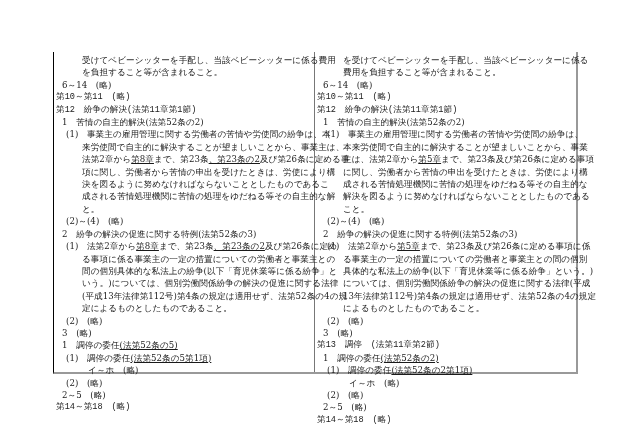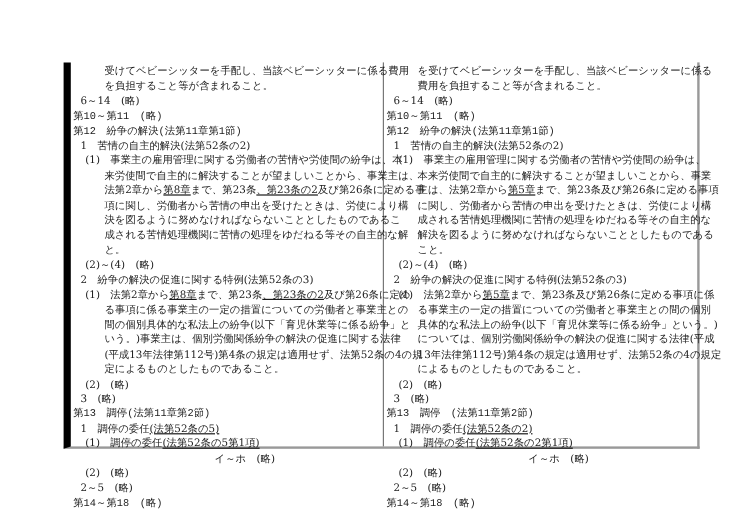--- a/index.html
+++ b/index.html
@@ -1,28 +1,28 @@
 <!DOCTYPE html>
 <html><head>
 <meta charset="utf-8">
 <style>
   html, body { margin: 0; padding: 0; background: #ffffff; }
   body { width: 630px; height: 441px; position: relative; overflow: hidden;
          font-family: "DejaVu Serif", "Liberation Serif", serif; color: #1a1a1a; }
   .table { position: absolute; left: 53px; top: 52px; width: 522px; height: 320px;
-           border-left: 6px solid #000000; border-right: 2px solid #999; border-bottom: 2px solid #999;
+           border-left: 1px solid #000000; border-right: 2px solid #999; border-bottom: 2px solid #999;
            display: flex; }
   .col { width: 50%; box-sizing: border-box; padding: 2px 4px 0 2px; position: relative; }
   .col.left { border-right: 1px solid #777; }
   .line { font-size: 8.6px; line-height: 12.4px; white-space: nowrap; letter-spacing: 0.05px; }
   .i0 { padding-left: 0; font-family: Liberation Mono, monospace; }
   .i1 { padding-left: 6px; }
   .i2 { padding-left: 10px; }
   .i3 { padding-left: 26px; }
-  .i4 { padding-left: 32px; text-align: center; }
+  .i4 { padding-left: 32px; }
   .u { text-decoration: underline; text-align: center; }
 </style>
 </head>
 <body>
 
 <div class="table">
   <div class="col left" id="col-left">
       <div class="line i3"><span>受けてベビーシッターを手配し、当該ベビーシッターに係る費用</span></div>
       <div class="line i3"><span>を負担すること等が含まれること。</span></div>
       <div class="line i1"><span>6～14　(略)</span></div>
@@ -34,26 +34,25 @@
       <div class="line i3"><span>法第2章から</span><span class="u">第8章</span><span>まで、第23条</span><span class="u">、第23条の2</span><span>及び第26条に定める事</span></div>
       <div class="line i3"><span>項に関し、労働者から苦情の申出を受けたときは、労使により構</span></div>
       <div class="line i3"><span>決を図るように努めなければならないこととしたものであるこ</span></div>
       <div class="line i3"><span>成される苦情処理機関に苦情の処理をゆだねる等その自主的な解</span></div>
       <div class="line i3"><span>と。</span></div>
       <div class="line i2"><span>(2)～(4)　(略)</span></div>
       <div class="line i1"><span>2　紛争の解決の促進に関する特例(法第52条の3)</span></div>
       <div class="line i2"><span>(1)　法第2章から</span><span class="u">第8章</span><span>まで、第23条</span><span class="u">、第23条の2</span><span>及び第26条に定め</span></div>
       <div class="line i3"><span>る事項に係る事業主の一定の措置についての労働者と事業主との</span></div>
       <div class="line i3"><span>間の個別具体的な私法上の紛争(以下「育児休業等に係る紛争」と</span></div>
-      <div class="line i3"><span>いう。)事業主は、個別労働関係紛争の解決の促進に関する法律</span></div>
+      <div class="line i3"><span>いう。)については、個別労働関係紛争の解決の促進に関する法律</span></div>
       <div class="line i3"><span>(平成13年法律第112号)第4条の規定は適用せず、法第52条の4の規</span></div>
       <div class="line i3"><span>定によるものとしたものであること。</span></div>
       <div class="line i2"><span>(2)　(略)</span></div>
       <div class="line i1"><span>3　(略)</span></div>
-      <div class="line i0"><span>第13　調停(法第11章第2節)</span></div>
       <div class="line i1"><span>1　調停の委任</span><span class="u">(法第52条の5)</span></div>
       <div class="line i2"><span>(1)　調停の委任</span><span class="u">(法第52条の5第1項)</span></div>
       <div class="line i4"><span>イ～ホ　(略)</span></div>
       <div class="line i2"><span>(2)　(略)</span></div>
       <div class="line i1"><span>2～5　(略)</span></div>
       <div class="line i0"><span>第14～第18　(略)</span></div>
     </div>
   <div class="col right" id="col-right">
       <div class="line i3"><span>を受けてベビーシッターを手配し、当該ベビーシッターに係る</span></div>
       <div class="line i3"><span>費用を負担すること等が含まれること。</span></div>

